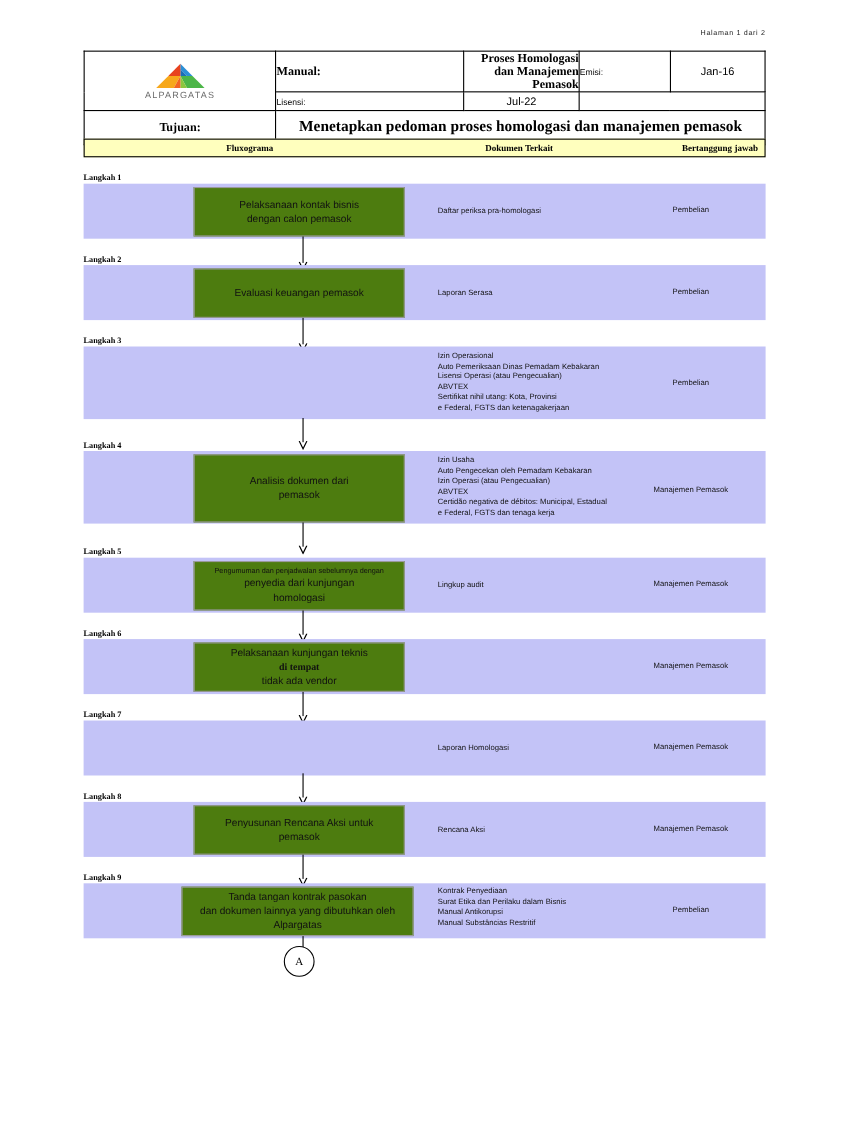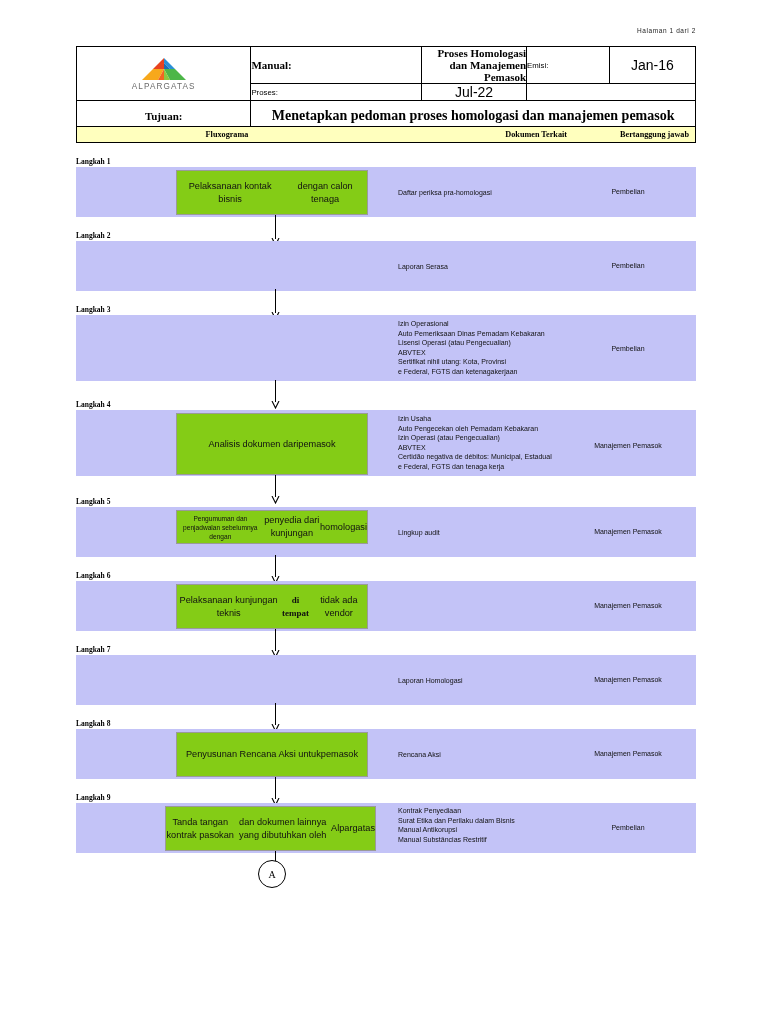--- a/index.html
+++ b/index.html
@@ -40,61 +40,61 @@
   }
   .judul-value{
     font-family:"Liberation Serif", serif;font-weight:bold;font-size:11px;
     text-align:right;padding-left:18px;
   }
   .meta-label{
     font-family:"Liberation Sans", sans-serif;font-size:7.8px;
     padding:3px 0 3px 8px;width:44px;height:16px;
   }
   .meta-value{
-    font-family:"Liberation Sans", sans-serif;font-size:14px;
+    font-family:"Liberation Sans", sans-serif;font-size:10px;
     padding:3px 10px 3px 0;text-align:center;width:46px;
   }
   .tujuan-label{
     font-family:"Liberation Serif", serif;font-weight:bold;font-size:11px;
     text-align:center;height:30px;
   }
   .tujuan-value{
     font-family:"Liberation Serif", serif;font-weight:bold;font-size:14px;
     text-align:center;
   }
 
   
   .colband{
     position:absolute;left:76px;top:126px;width:618px;height:15px;
     background:#ffffbe;border:1.2px solid #000;
     display:flex;align-items:center;
     font-family:"Liberation Serif", serif;font-weight:bold;font-size:8.2px;
   }
   .colband .c1{width:300px;text-align:center;}
-  .colband .c2{width:190px;text-align:right;}
+  .colband .c2{width:190px;text-align:center;}
   .colband .c3{flex:1;text-align:right;padding-right:6px;}
 
   
   .flow{position:absolute;left:0;top:0;width:768px;height:1024px;}
 
   .steplabel{
     position:absolute;left:76px;
     font-family:"Liberation Serif", serif;font-weight:bold;font-size:7.5px;
     color:#000;white-space:nowrap;
   }
 
   .band{
     position:absolute;left:76px;width:620px;
     background:#c3c3f7;
   }
 
   .procbox{
     position:absolute;
-    background:#84cc16;border:1px solid #9a9a9a;
-    display:flex;align-items:center;justify-content:center;
+    background:#4d7c0f;border:1px solid #9a9a9a;
+    display:flex;flex-direction:column;align-items:center;justify-content:center;
     text-align:center;
     font-family:"Liberation Sans", sans-serif;font-size:9.2px;line-height:13px;
     color:#111;
     box-sizing:border-box;
   }
   .procbox .small{font-size:6.6px;line-height:9px;}
   .procbox .bold-serif{font-family:"Liberation Serif", serif;font-weight:bold;font-size:9px;}
 
   .docs{
     position:absolute;left:398px;
@@ -142,21 +142,21 @@
           </svg>
           <div class="logo-name">ALPARGATAS</div>
         </div>
       </td>
       <td class="judul-label">Manual:</td>
       <td class="judul-value">Proses Homologasi dan Manajemen Pemasok</td>
       <td class="meta-label">Emisi:</td>
       <td class="meta-value">Jan-16</td>
     </tr>
     <tr>
-      <td class="meta-label">Proses:</td>
+      <td class="meta-label">Lisensi:</td>
       <td class="meta-value">Jul-22</td>
     </tr>
     <tr>
       <td class="tujuan-label">Tujuan:</td>
       <td class="tujuan-value" colspan="4">Menetapkan pedoman proses homologasi dan manajemen pemasok</td>
     </tr>
   </tbody>
     </table>
 
   <div class="colband">
@@ -164,33 +164,36 @@
     <div class="c2">Dokumen Terkait</div>
     <div class="c3">Bertanggung jawab</div>
   </div>
 
   <div class="flow">
 
     <div class="steplabel" style="top:157px">Langkah 1</div>
     <div class="band" style="top:167px;height:50px"></div>
     <div class="procbox" style="left:176px;top:170px;width:192px;height:45px">
       <div>Pelaksanaan kontak bisnis</div>
-      <div>dengan calon tenaga</div>
+      <div>dengan calon pemasok</div>
     </div>
     <div class="docs" style="top:188px">Daftar periksa pra-homologasi</div>
     <div class="resp" style="top:188px">Pembelian</div>
     <div class="arrow" style="top:215px;height:30px">
       <div class="shaft" style="height:24px"></div>
       <svg class="headsvg" width="12" height="8" viewBox="0 0 12 8">
           <path d="M2 0 L5.5 7 L9 0" fill="none" stroke="#000" stroke-width="1.1"></path>
         </svg>
     </div>
 
     <div class="steplabel" style="top:231px">Langkah 2</div>
     <div class="band" style="top:241px;height:50px"></div>
+    <div class="procbox" style="left:176px;top:244px;width:192px;height:45px">
+      <div>Evaluasi keuangan pemasok</div>
+    </div>
     <div class="docs" style="top:262px">Laporan Serasa</div>
     <div class="resp" style="top:262px">Pembelian</div>
     <div class="arrow" style="top:289px;height:30px">
       <div class="shaft" style="height:24px"></div>
       <svg class="headsvg" width="12" height="8" viewBox="0 0 12 8">
           <path d="M2 0 L5.5 7 L9 0" fill="none" stroke="#000" stroke-width="1.1"></path>
         </svg>
     </div>
 
     <div class="steplabel" style="top:305px">Langkah 3</div>
@@ -224,21 +227,21 @@
     <div class="resp" style="top:442px">Manajemen Pemasok</div>
     <div class="arrow" style="top:475px;height:28px">
       <div class="shaft" style="height:22px"></div>
       <svg class="headsvg" width="12" height="8" viewBox="0 0 12 8">
           <path d="M2 0 L5.5 7 L9 0" fill="none" stroke="#000" stroke-width="1.1"></path>
         </svg>
     </div>
 
     <div class="steplabel" style="top:497px">Langkah 5</div>
     <div class="band" style="top:507px;height:50px"></div>
-    <div class="procbox" style="left:176px;top:510px;width:192px;height:34px">
+    <div class="procbox" style="left:176px;top:510px;width:192px;height:45px">
       <div class="small">Pengumuman dan penjadwalan sebelumnya dengan</div>
       <div>penyedia dari kunjungan</div>
       <div>homologasi</div>
     </div>
     <div class="docs" style="top:528px">Lingkup audit</div>
     <div class="resp" style="top:528px">Manajemen Pemasok</div>
     <div class="arrow" style="top:555px;height:28px">
       <div class="shaft" style="height:22px"></div>
       <svg class="headsvg" width="12" height="8" viewBox="0 0 12 8">
           <path d="M2 0 L5.5 7 L9 0" fill="none" stroke="#000" stroke-width="1.1"></path>

